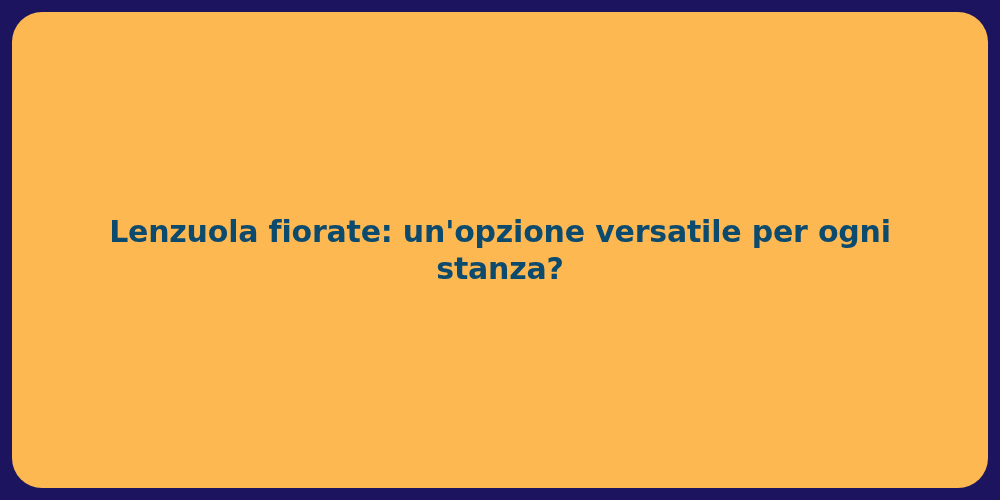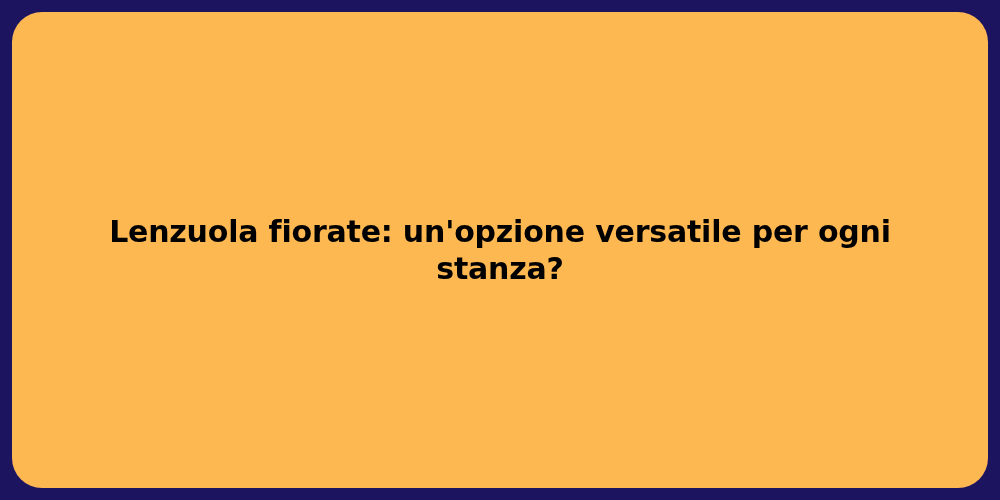--- a/index.html
+++ b/index.html
@@ -49,17 +49,17 @@
     word-wrap: break-word;
   }
 </style>
 </head>
 <body>
 
 <div id="banner-root" style="background: rgb(29, 20, 96); padding: 12px;">
 
   <div id="banner-panel" style="background: rgb(253, 184, 82); border-radius: 30px;">
 
-    <h1 id="banner-title" style="color: #000000; font-size: 30px; text-align: center;">Lenzuola fiorate: un'opzione versatile per ogni stanza?</h1>
+    <h1 id="banner-title" style="color: #0c4a6e; font-size: 30px; text-align: center;">Lenzuola fiorate: un'opzione versatile per ogni stanza?</h1>
 
   </div>
 
 </div>
 
 </body></html>

